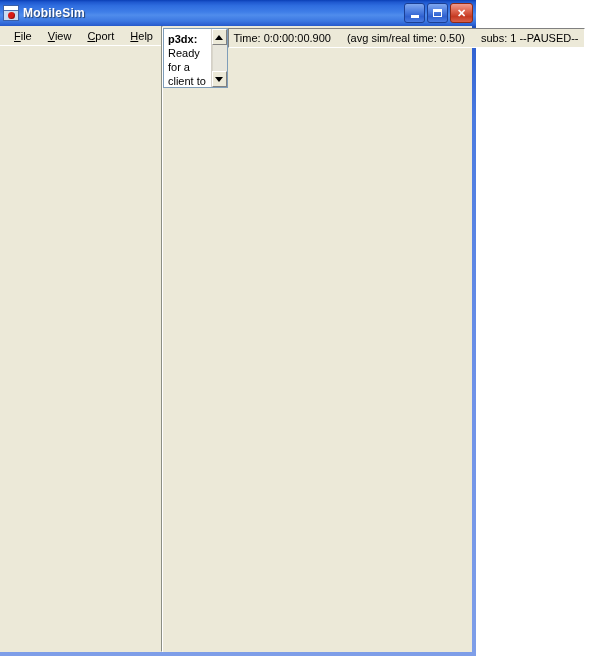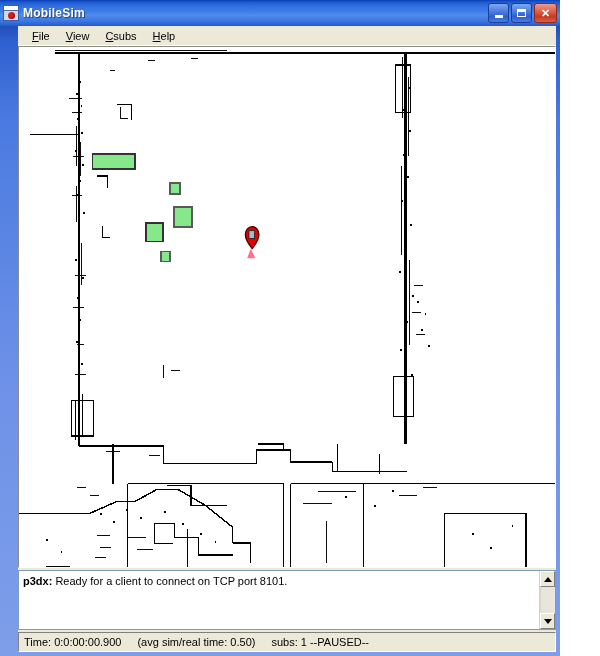--- a/index.html
+++ b/index.html
@@ -14,21 +14,21 @@
     overflow: hidden;
     font-family: "Liberation Sans", sans-serif;
     font-size: 11px;
     -webkit-font-smoothing: none;
   }
 
   
   #window {
     position: absolute;
     left: 0; top: 0;
-    width: 560px;
+    width: 476px;
     height: 656px;
     box-sizing: border-box;
     background: linear-gradient(to bottom, #0a2e86 0%, #2e5fd0 6%, #4a7ae0 18%, #6f92e8 60%, #7e9ee8 100%);
     border: 0;
     display: flex;
     flex-direction: column;
   }
 
   
   #titlebar {
@@ -117,24 +117,24 @@
     content: "";
     width: 9px; height: 8px;
     border: 1px solid #ffffff;
     border-top-width: 3px;
     box-sizing: border-box;
   }
 
   
   #client {
     flex: 1 1 auto;
-    margin: 0 4px 4px 18px;
+    margin: 0 4px 4px 0;
     background: #ece9d8;
     display: flex;
-    flex-direction: column;
+    flex-direction: row;
     min-height: 0;
   }
 
   
   #menubar {
     flex: 0 0 20px;
     height: 20px;
     background: #ece9d8;
     display: flex;
     align-items: center;
@@ -297,21 +297,21 @@
         <span class="tb-glyph">✕</span>
       </div>
     </div>
   </div>
 
   <div id="client">
 
     <div id="menubar">
       <div class="menu-item"><u>F</u><span>ile</span></div>
       <div class="menu-item"><u>V</u><span>iew</span></div>
-      <div class="menu-item"><u>C</u><span>subs</span></div>
+      <div class="menu-item"><u>C</u><span>port</span></div>
       <div class="menu-item"><u>H</u><span>elp</span></div>
     </div>
 
     <div id="map-wrap">
       <svg id="map-canvas" viewBox="0 0 592 524" preserveAspectRatio="none">
         <rect x="0" y="0" width="592" height="524" fill="#ffffff"></rect>
 
         <g id="walls" stroke="#000000" fill="none" shape-rendering="crispEdges">
 
           <path d="M40 6 H592" stroke-width="1.4"></path>

